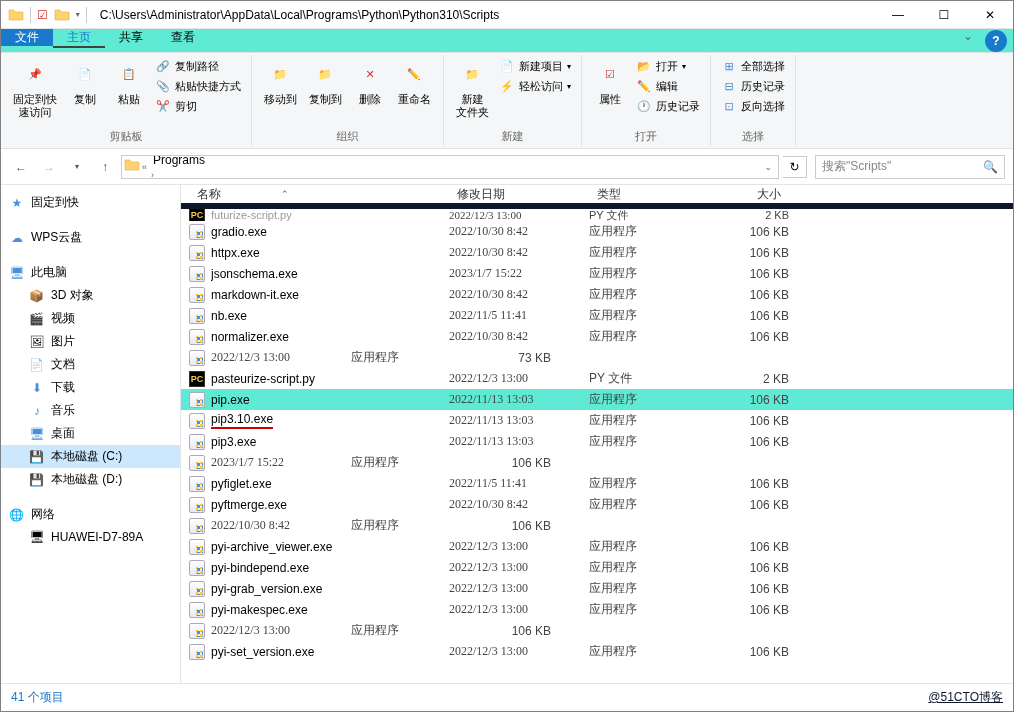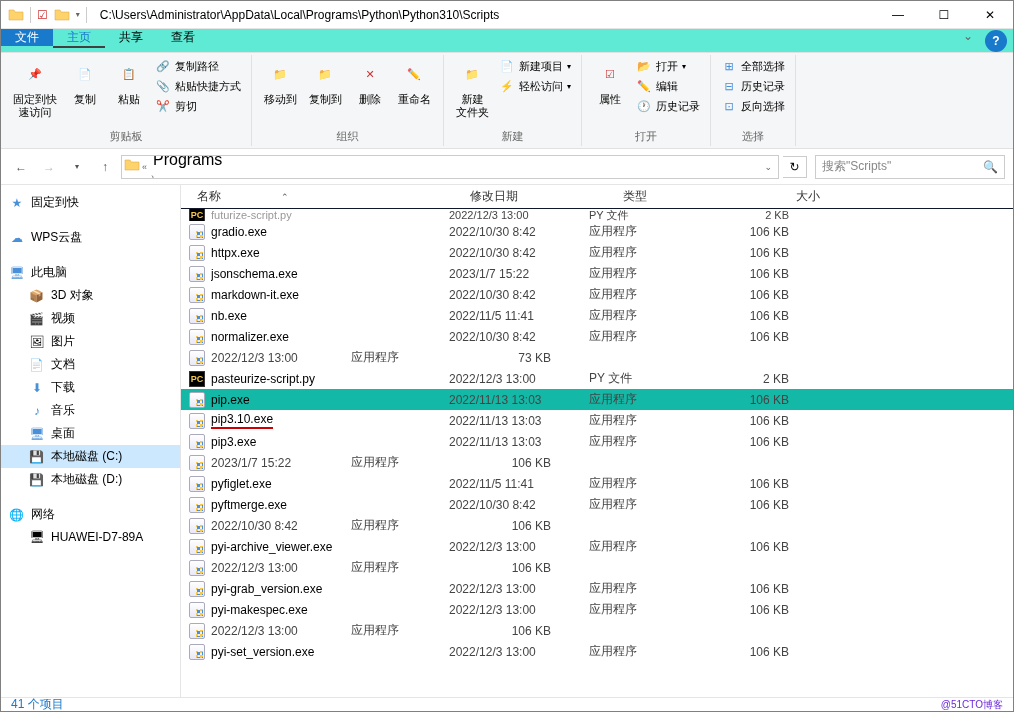--- a/index.html
+++ b/index.html
@@ -33,59 +33,59 @@
 .bigbtn .ico { width: 32px; height: 32px; margin-bottom: 2px; display: flex; align-items: center; justify-content: center; }
 .smallcol { display: flex; flex-direction: column; gap: 2px; padding: 0 2px; }
 .smallbtn { display: flex; align-items: center; font-size: 11px; padding: 1px 2px; gap: 4px; }
 .smallbtn .ico { width: 16px; height: 16px; display: flex; align-items: center; justify-content: center; }
 
 
 .navbar { height: 36px; display: flex; align-items: center; padding: 4px 8px; gap: 4px; border-bottom: 1px solid #e5e5e5; }
 .navbar .navbtn { width: 24px; height: 24px; display: flex; align-items: center; justify-content: center; color: #555; }
 .navbar .navbtn.dis { color: #bbb; }
 .navbar .addr { flex: 1; height: 24px; border: 1px solid #ccc; display: flex; align-items: center; padding: 0 2px; overflow: hidden; }
-.navbar .addr .crumb { padding: 0 4px; display: flex; align-items: center; font-size: 16px; white-space: nowrap; }
+.navbar .addr .crumb { padding: 0 4px; display: flex; align-items: center; font-size: 12px; white-space: nowrap; }
 .navbar .addr .chev { color: #666; padding: 0 2px; font-size: 9px; }
 .navbar .refresh { width: 24px; height: 22px; border: 1px solid #ccc; border-left: none; display: flex; align-items: center; justify-content: center; }
 .navbar .search { width: 190px; height: 24px; border: 1px solid #ccc; display: flex; align-items: center; padding: 0 6px; color: #888; margin-left: 4px; }
 .navbar .search .sico { margin-left: auto; }
 
 
 .content { flex: 1; display: flex; overflow: hidden; }
 .sidebar { width: 180px; border-right: 1px solid #e5e5e5; overflow-y: auto; padding: 6px 0; }
 .side-item { display: flex; align-items: center; padding: 3px 4px 3px 20px; font-size: 12px; gap: 6px; }
 .side-item.l1 { padding-left: 8px; }
 .side-item.l2 { padding-left: 28px; }
 .side-item.sel { background: #cce8ff; }
 .side-spacer { height: 12px; }
 .side-item .ico { width: 16px; height: 16px; display: flex; align-items: center; justify-content: center; flex-shrink: 0; }
 
 .filepane { flex: 1; display: flex; flex-direction: column; overflow: hidden; }
-.colheaders { height: 24px; display: flex; align-items: center; border-bottom: 1px solid #0f172a; padding-left: 8px; gap: 13px; }
+.colheaders { height: 24px; display: flex; align-items: center; border-bottom: 6px solid #0f172a; padding-left: 8px; }
 .colheaders .col { font-size: 12px; color: #333; padding: 0 8px; }
 .col-name { width: 260px; display:flex; align-items:center; gap:60px; }
 .col-date { width: 140px; }
 .col-type { width: 120px; }
 .col-size { width: 80px; text-align: right; }
 .sort-arrow { font-size: 9px; color: #555; }
 
 .filelist { flex: 1; overflow-y: auto; }
 .filerow { height: 21px; display: flex; align-items: center; padding-left: 8px; font-size: 12px; }
 .filerow.clipped { color: #999; font-size: 11px; height: 12px; overflow:hidden; }
-.filerow.sel { background: #14b8a6; }
+.filerow.sel { background: #5eead4; }
 .filerow .fico { width: 16px; height: 16px; margin-right: 6px; flex-shrink: 0; display:inline-block; }
 .filerow .fname { width: 238px; white-space: nowrap; overflow: hidden; }
-.filerow .fdate { width: 140px; color: #444; }
+.filerow .fdate { width: 140px; color: #444; font-family: Liberation Serif, serif; }
 .filerow .ftype { width: 120px; color: #444; }
 .filerow .fsize { width: 80px; text-align: right; color: #444; }
 .underline { border-bottom: 2px solid #c00; display: inline-block; line-height: 1.1; }
 
 
-.statusbar { height: 14px; border-top: 1px solid #e5e5e5; display: flex; align-items: center; padding: 0 10px; font-size: 12px; color: #1979ca; }
-.statusbar .watermark { margin-left: auto; color: #6d28d9; font-size: 10px; }
+.statusbar { height: 28px; border-top: 1px solid #e5e5e5; display: flex; align-items: center; padding: 0 10px; font-size: 12px; color: #1979ca; }
+.statusbar .watermark { margin-left: auto; color: #0f172a; font-size: 12px; text-decoration: underline; }
 
 
 .folder-svg { fill: #ffd36b; stroke: #d9a23a; stroke-width: 0.5; }
 .exe-ico { background: linear-gradient(#fff,#e8e8f8); border: 1px solid #aab; border-radius: 2px; position: relative; }
 .exe-ico::after { content:""; position:absolute; right:1px; bottom:1px; width:7px; height:7px; background: radial-gradient(circle,#4a90d9 40%,transparent 42%),radial-gradient(circle,#f7c948 40%,transparent 42%); background-position: 0 0, 3px 3px; background-size:5px 5px; }
 .py-ico { background:#000; color:#f7c948; font-size:9px; font-weight:bold; text-align:center; line-height:14px; border:1px solid #333; }
 </style>
 </head>
 <body>
 
@@ -451,20 +451,21 @@
         </div>
         <div class="filerow">
           <span class="fico exe-ico"></span>
           <span class="fname">pyi-archive_viewer.exe</span>
           <span class="fdate">2022/12/3 13:00</span>
           <span class="ftype">应用程序</span>
           <span class="fsize">106 KB</span>
         </div>
         <div class="filerow">
           <span class="fico exe-ico"></span>
+          <span class="fname">pyi-bindepend.exe</span>
           <span class="fdate">2022/12/3 13:00</span>
           <span class="ftype">应用程序</span>
           <span class="fsize">106 KB</span>
         </div>
         <div class="filerow">
           <span class="fico exe-ico"></span>
           <span class="fname">pyi-grab_version.exe</span>
           <span class="fdate">2022/12/3 13:00</span>
           <span class="ftype">应用程序</span>
           <span class="fsize">106 KB</span>

